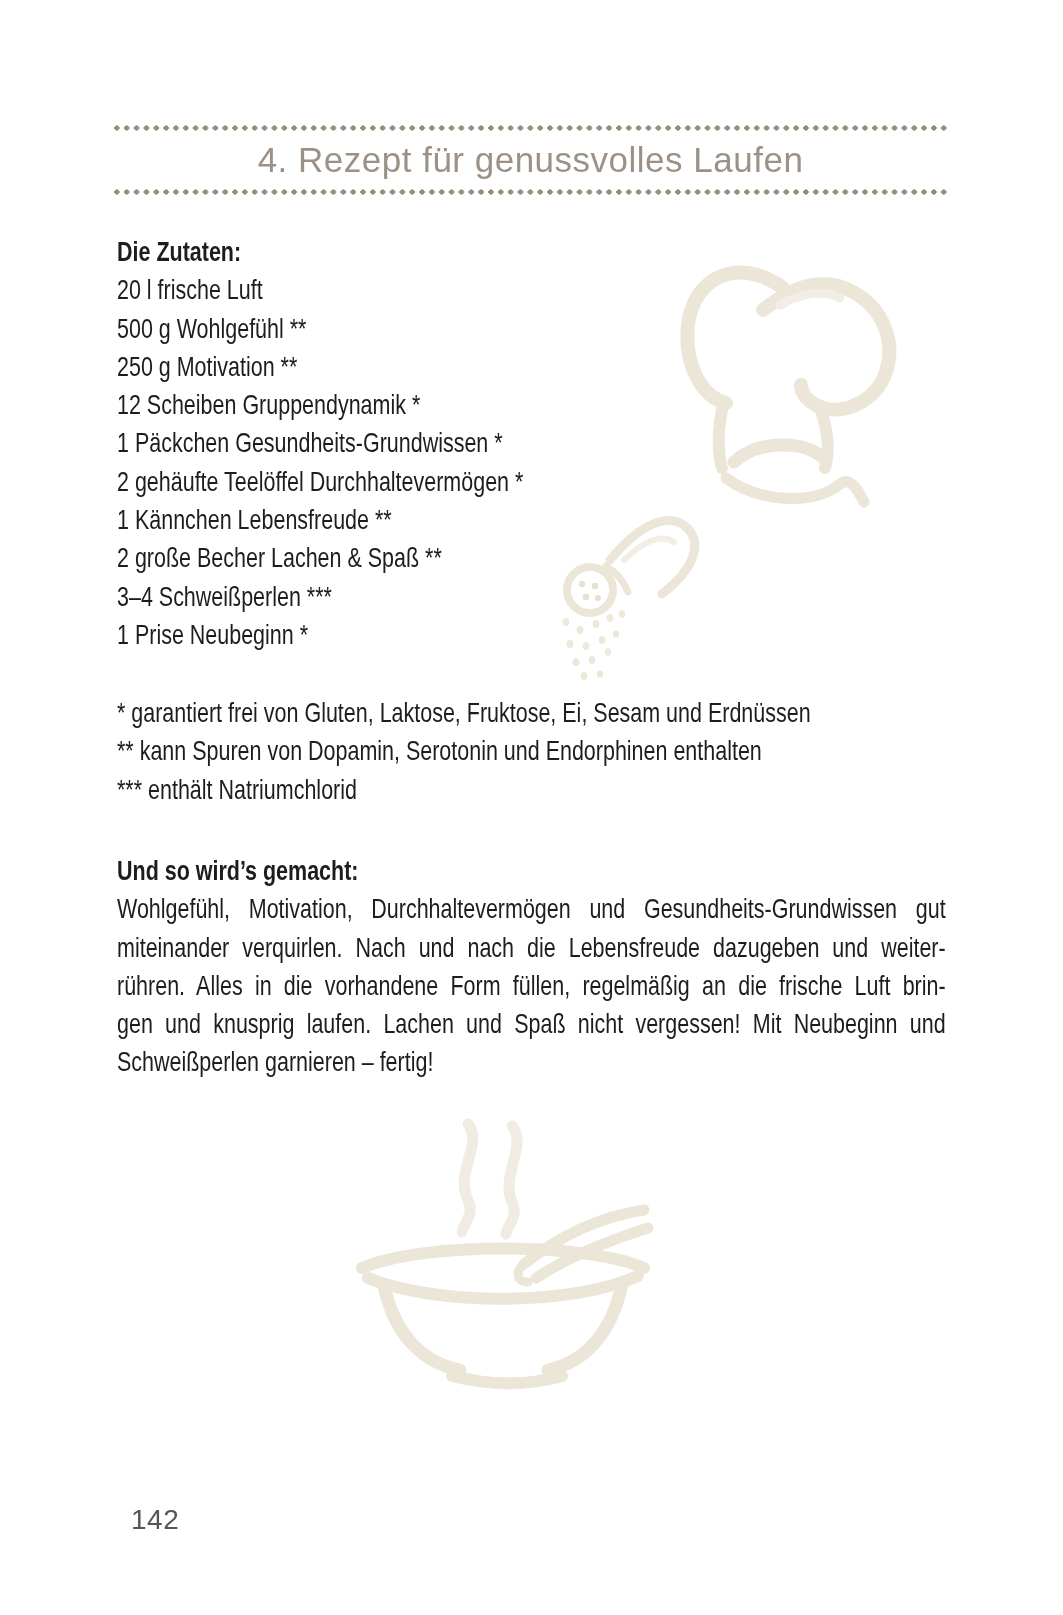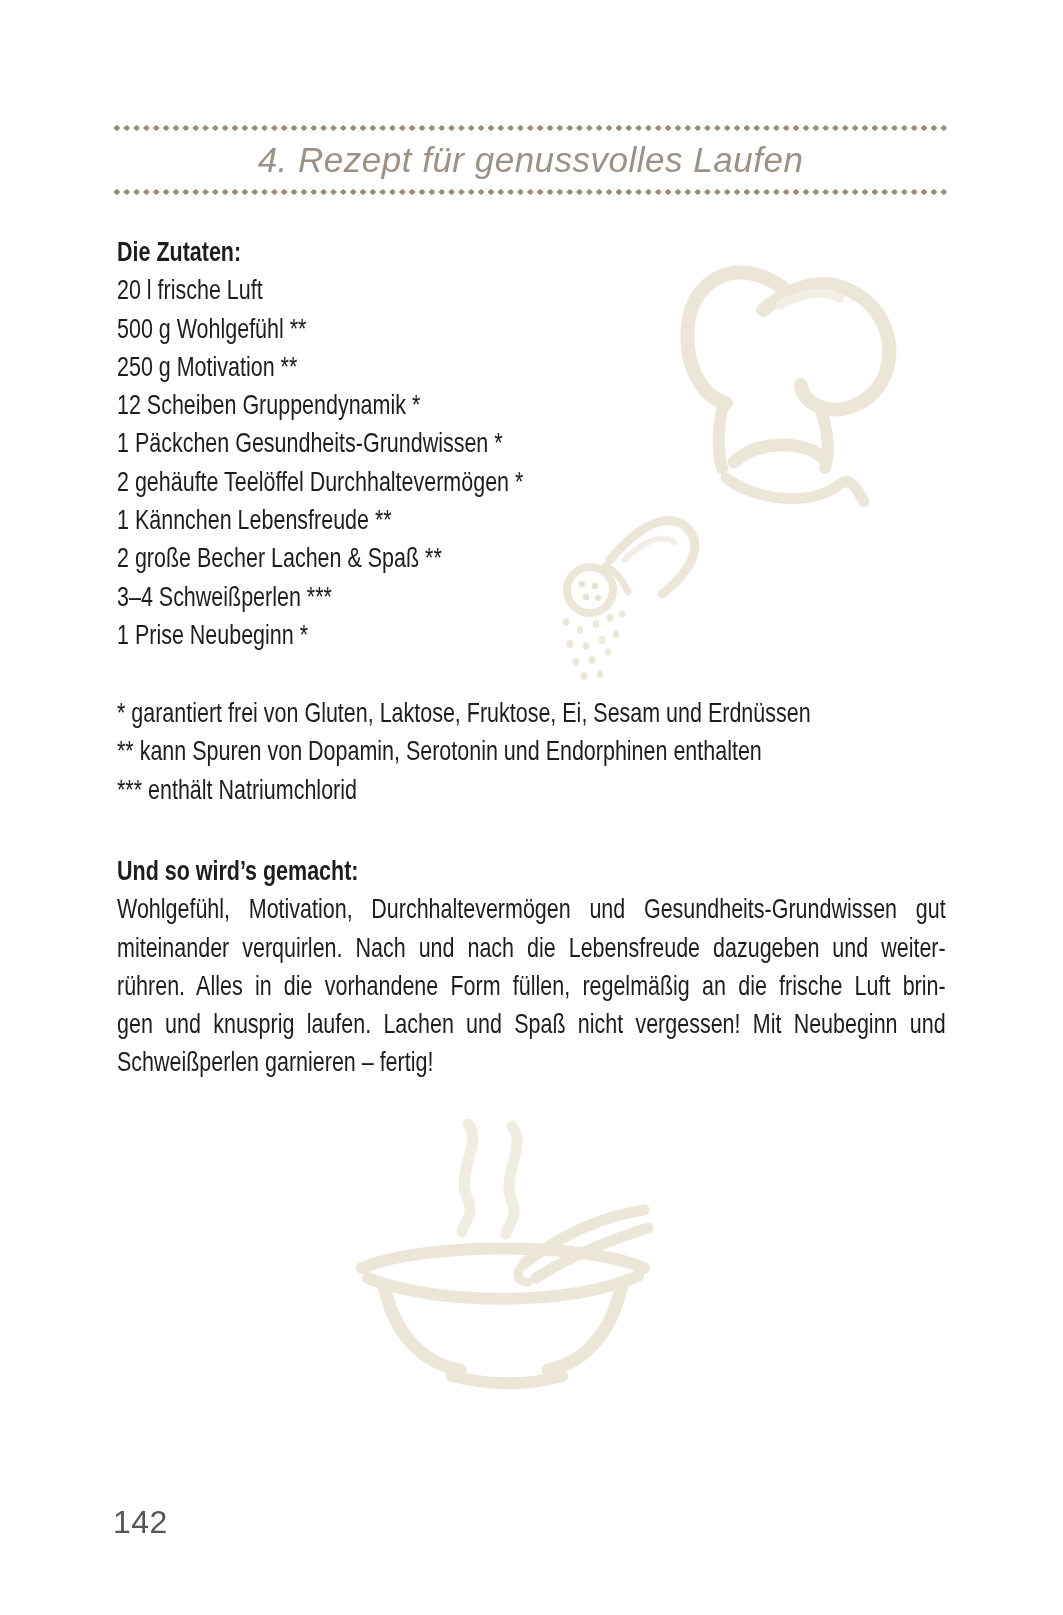--- a/index.html
+++ b/index.html
@@ -4,21 +4,21 @@
 <style>
   html,body { margin:0; padding:0; background:#ffffff; }
   .page {
     position:relative; width:1063px; height:1615px;
     background:#ffffff; overflow:hidden;
     font-family:"Liberation Sans", sans-serif;
     color:#1d1d1b;
   }
 
   
-  .title-block { position:absolute; left:112px; top:124px; width:837px;font-style:italic; }
+  .title-block { position:absolute; left:112px; top:124px; width:837px; }
   .dot-row {
     height:8px;
     background-image: radial-gradient(circle 2.7px at 4.9px 4px, #9a8d77 92%, transparent 100%);
     background-size: 9.85px 8px;
     background-repeat: repeat-x;
   }
   .title-text {
     height:56px; line-height:56px;
     text-align:center;
     font-size:35px; font-weight:400;
@@ -41,22 +41,22 @@
   .jline.last { text-align:left; text-align-last:left; }
 
   
   .deco { position:absolute; pointer-events:none; }
   #chef-hat { left:668px; top:250px; }
   #salt-shaker { left:550px; top:498px; }
   #soup-bowl { left:352px; top:1116px; }
 
   
   .page-number {
-    position:absolute; left:113px; top:1504px;
-    font-size:32px; color:#55565a; letter-spacing:0.5px;
+    position:absolute; left:131px; top:1504px;
+    font-size:28px; color:#55565a; letter-spacing:0.5px;
   }
 </style>
 </head>
 <body>
 
 <div class="page">
 
   <div class="title-block">
     <div class="dot-row"></div>
     <div class="title-text">4. Rezept für genussvolles Laufen</div>

